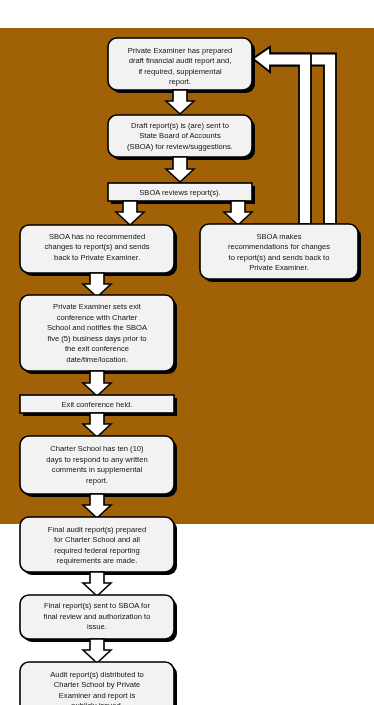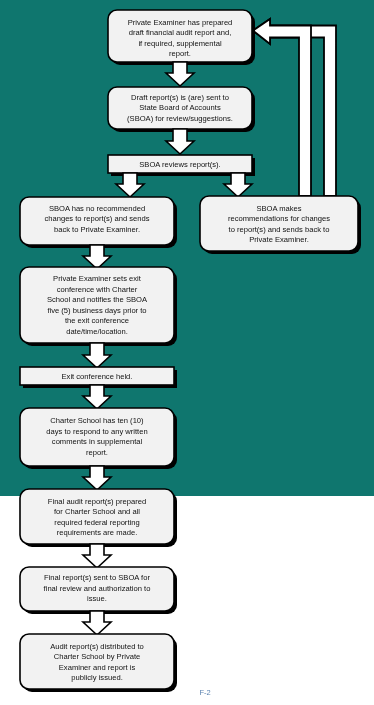--- a/index.html
+++ b/index.html
@@ -10,21 +10,22 @@
   body {
     width: 374px;
     height: 705px;
     overflow: hidden;
     font-family: "Liberation Sans", sans-serif;
   }
   #chart-root {
     position: relative;
     width: 374px;
     height: 496px;
-    background: #0f766e;
+    background: #a16207;
+    margin-top: 28px;
   }
   svg#flow {
     display: block;
     width: 374px;
     height: 705px;
   }
   .node-shape {
     fill: #f2f2f2;
     stroke: #000000;
     stroke-width: 1.6;

